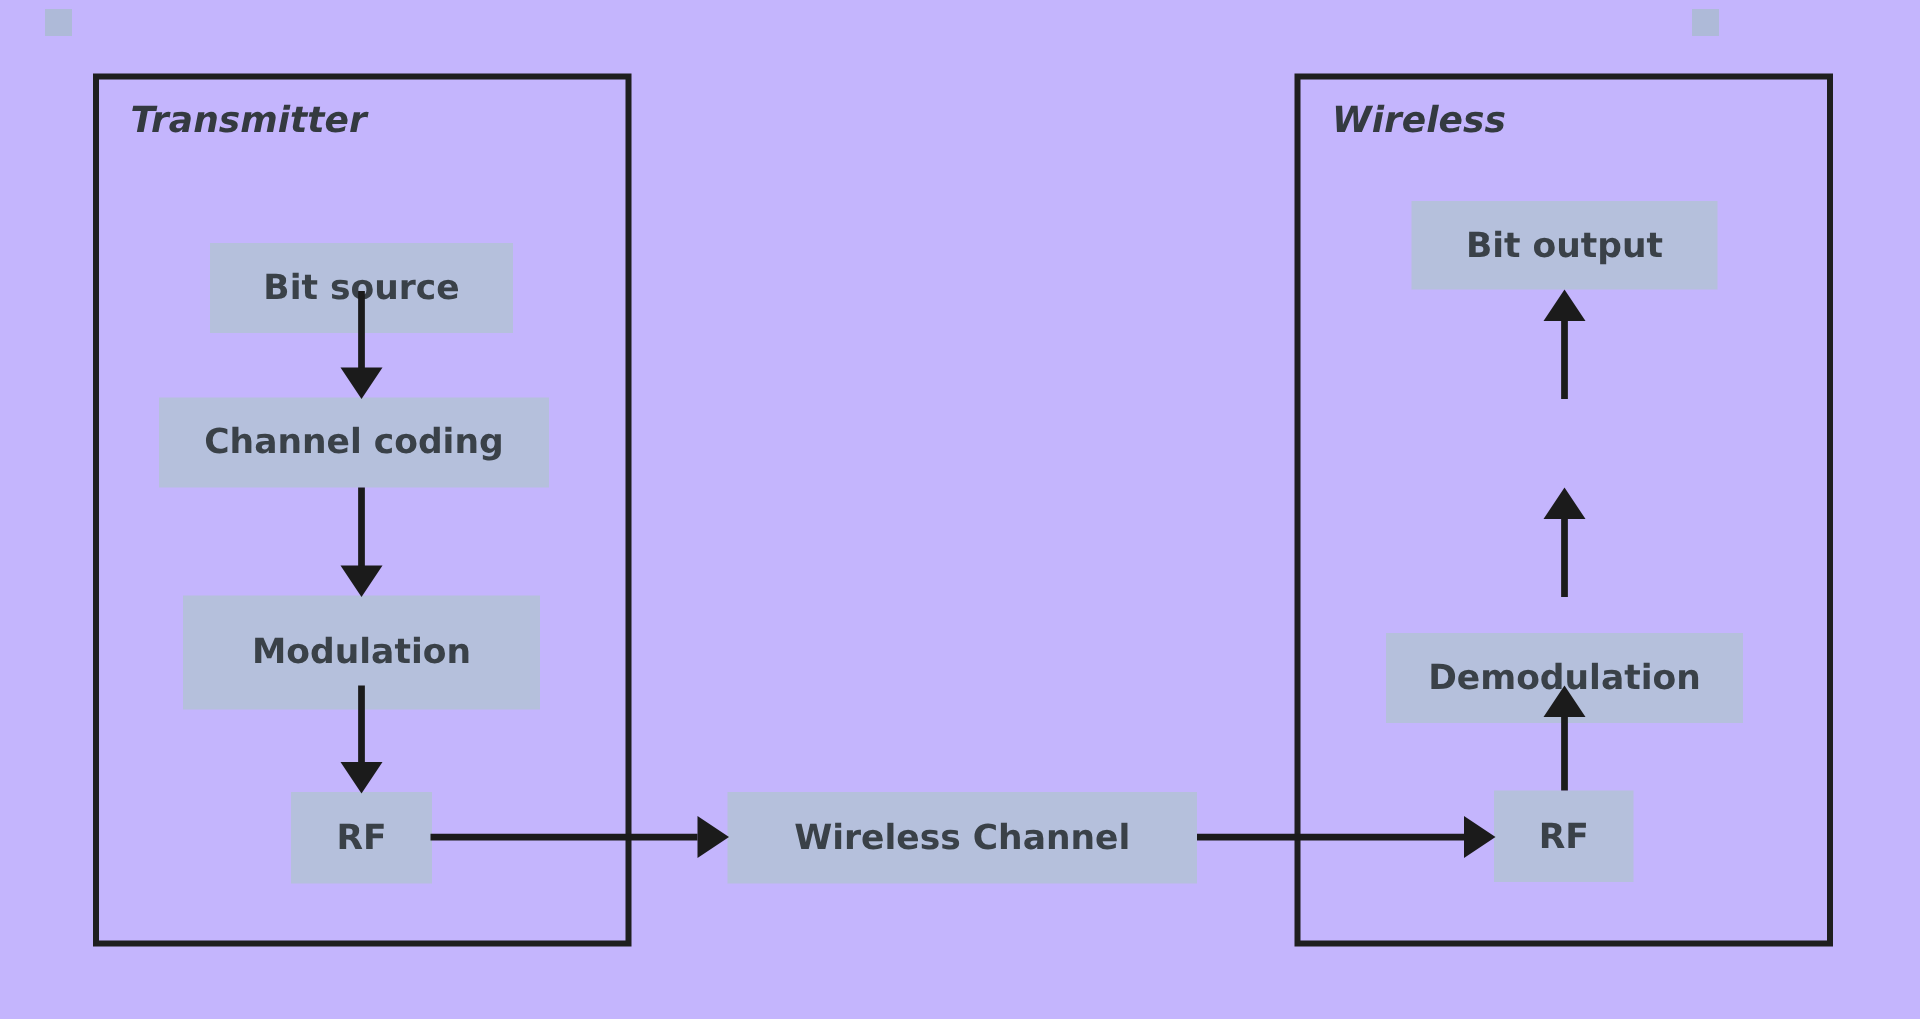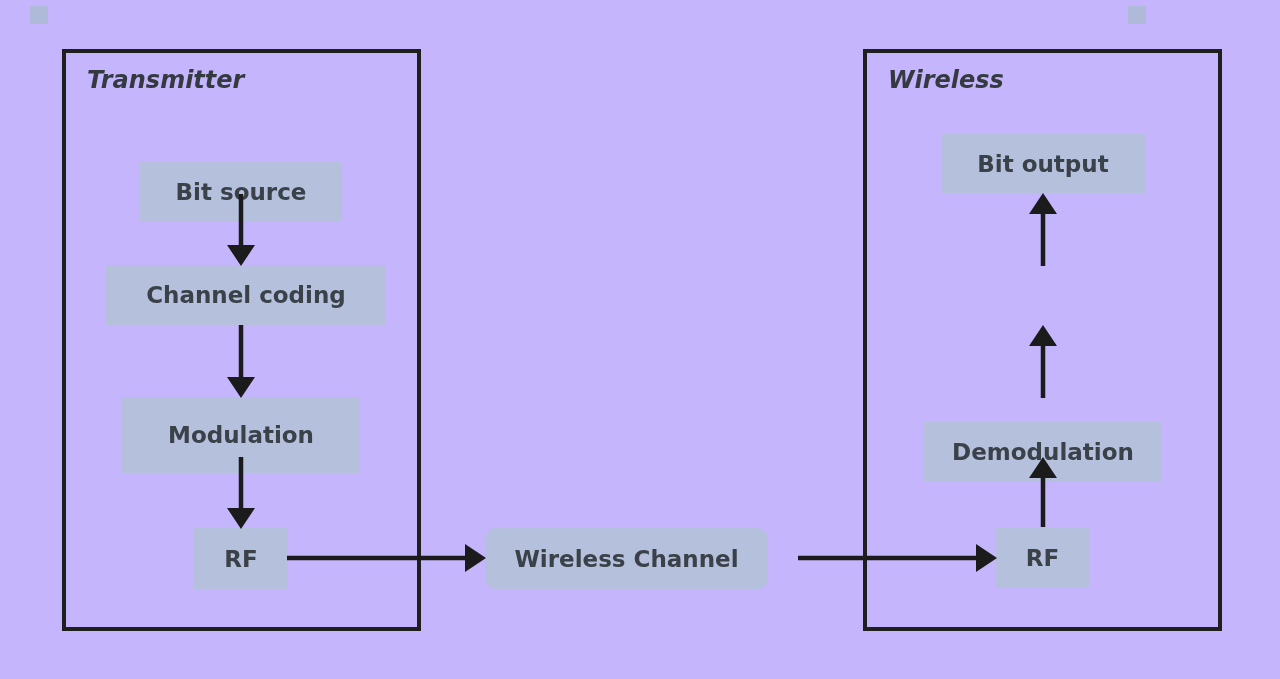--- a/index.html
+++ b/index.html
@@ -52,25 +52,25 @@
     font-weight: bold;
     display: flex;
     align-items: center;
     justify-content: center;
     text-align: center;
     box-sizing: border-box;
     white-space: nowrap;
   }
   
   .b-bitsource      { left: 140px; top: 134px; width: 202px; height: 60px; margin-top: 28px; }
-  .b-channelcoding  { left: 106px; top: 265px; width: 280px; height: 60px; }
+  .b-channelcoding  { left: 106px; top: 265px; width: 260px; height: 60px; }
   .b-modulation     { left: 122px; top: 397px; width: 238px; height: 76px; }
   .b-rf-tx          { left: 194px; top: 528px; width:  94px; height: 61px; }
   
-  .b-wireless       { left: 485px; top: 528px; width: 283px; height: 61px; border-radius: 11px; }
+  .b-wireless       { left: 485px; top: 528px; width: 313px; height: 61px; }
   
   .b-bitoutput      { left: 941px; top: 134px; width: 204px; height: 59px; }
   .b-channeldecode  { left: 907px; top: 266px; width: 271px; height: 60px; }
   .b-demodulation   { left: 924px; top: 422px; width: 238px; height: 60px; }
   .b-rf-rx          { left: 996px; top: 527px; width:  93px; height: 61px; }
 
   svg.connectors {
     position: absolute;
     left: 0; top: 0;
     width: 1280px;

